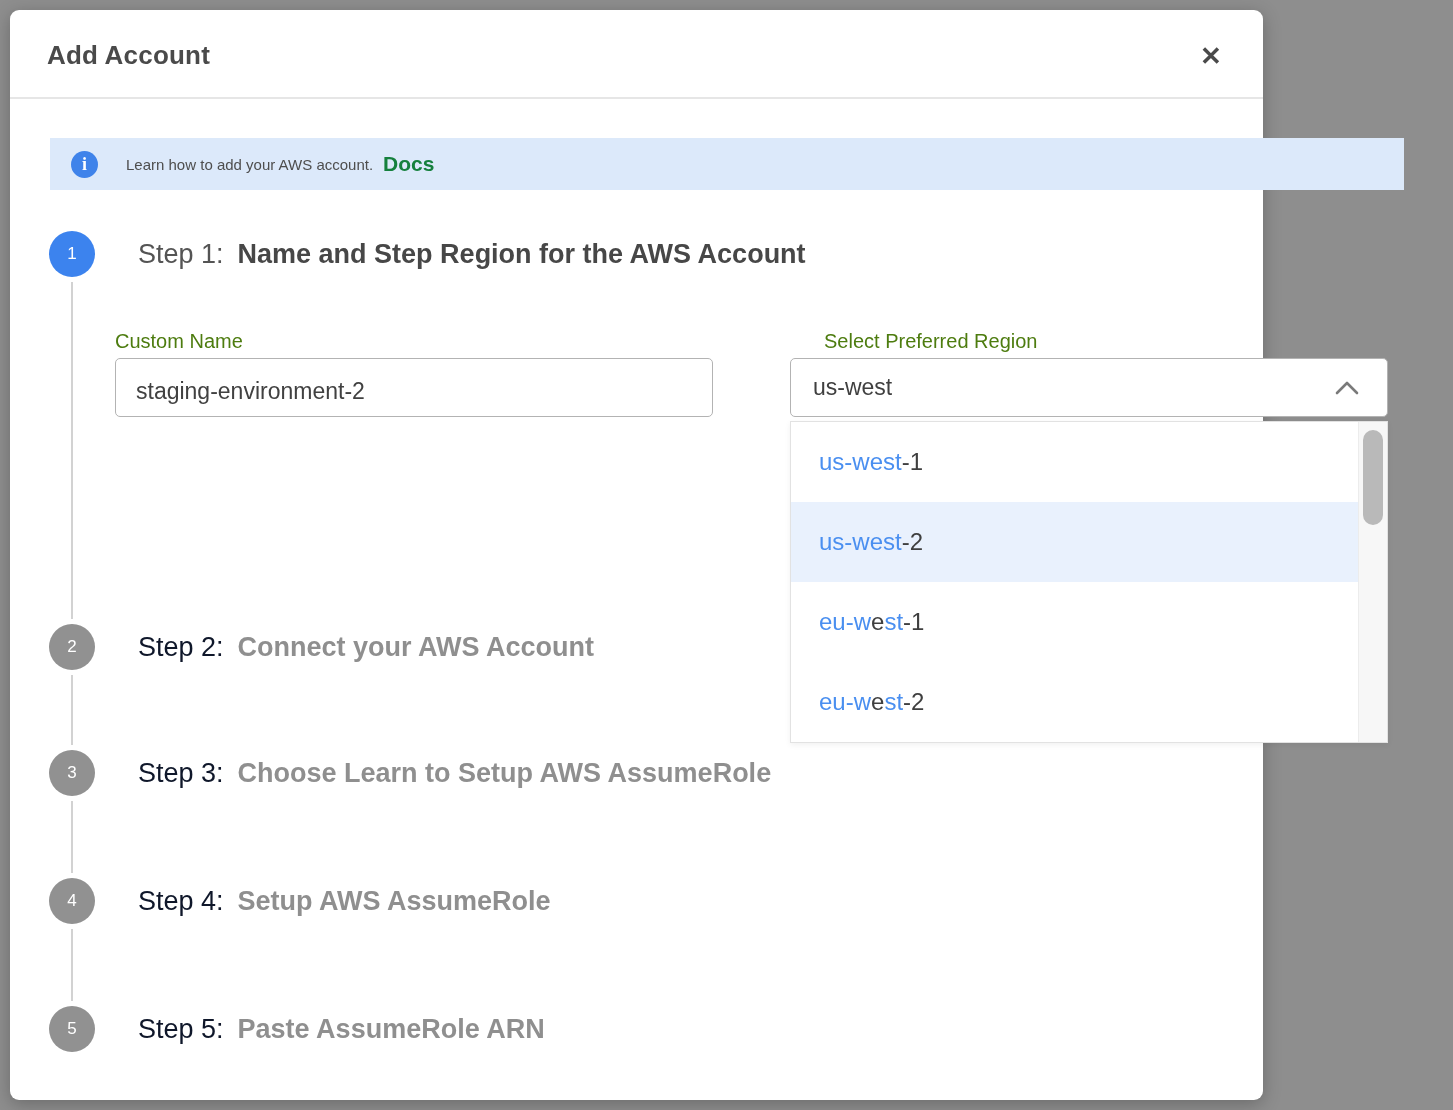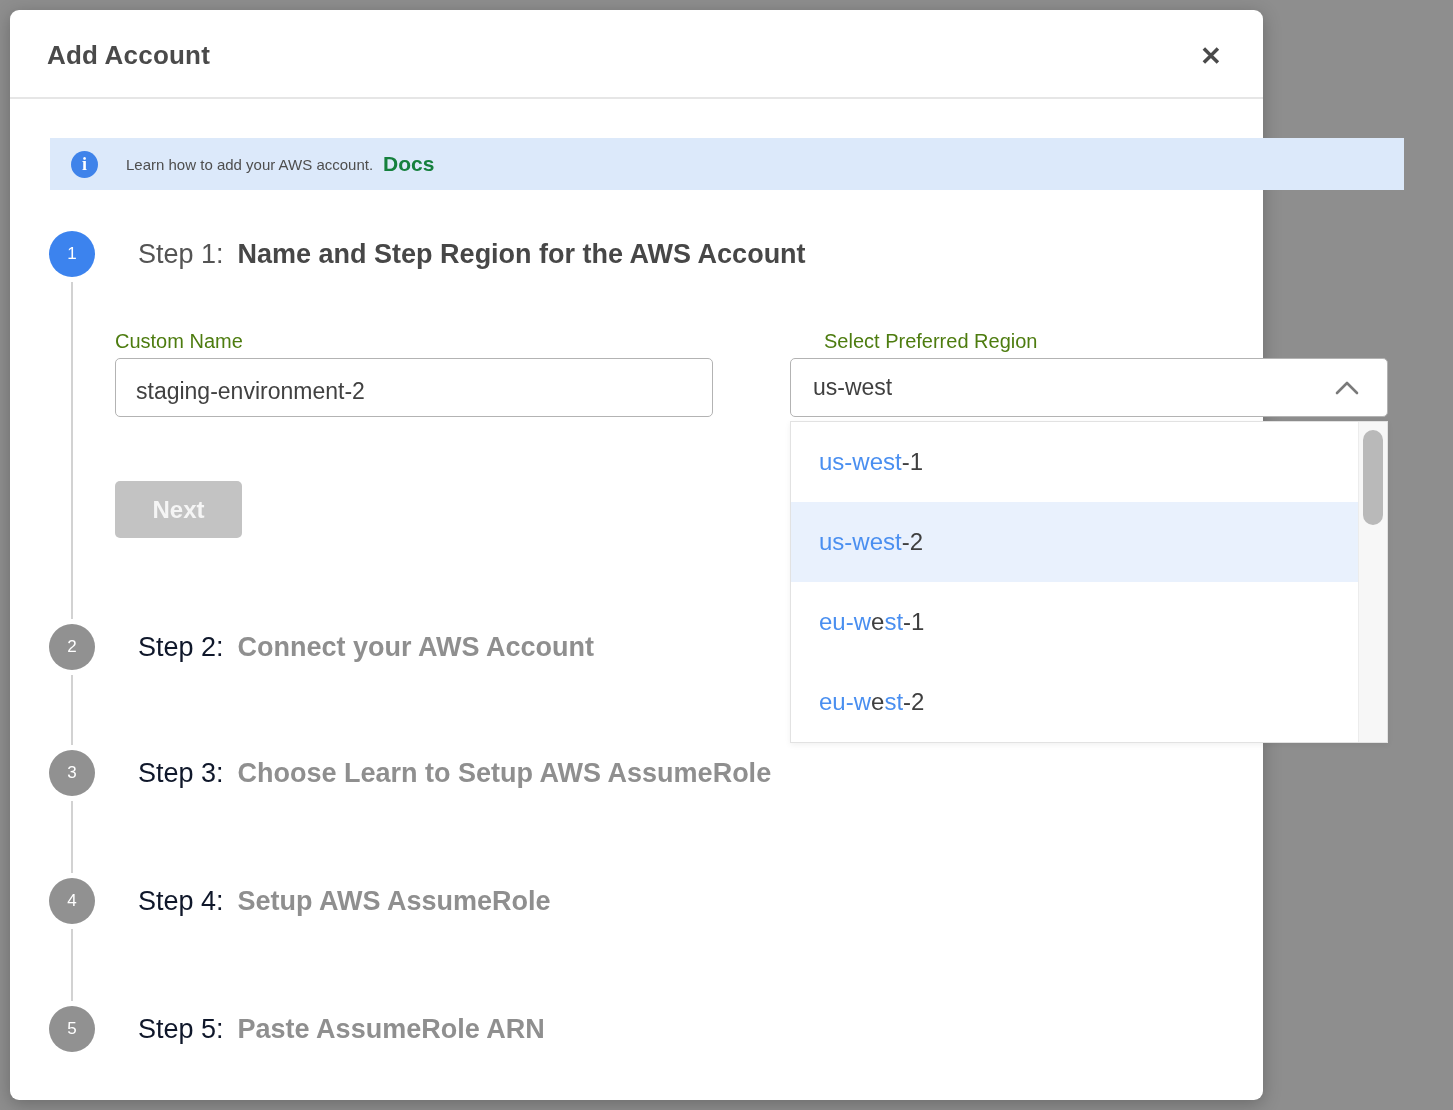--- a/index.html
+++ b/index.html
@@ -130,21 +130,20 @@
   <div class="step active" style="top:221px;">
     <div class="step-circle">1</div>
     <div class="step-text">
       <span class="step-label">Step 1:</span><span class="step-title">Name and Step Region for the AWS Account</span>
     </div>
   </div>
 
   <div class="field-label label-left">Custom Name</div>
   <input class="text-input" type="text" value="staging-environment-2" style="">
 
-  <button class="next-btn" disabled="">Next</button>
 
   <div class="field-label label-right">Select Preferred Region</div>
   <div class="combo">
     <span class="combo-value">us-west</span>
     <span class="combo-chevron">
       <svg width="28" height="18" viewBox="0 0 28 18">
         <polyline points="4,14 14,4 24,14" fill="none" stroke="#7a7a7a" stroke-width="2.6" stroke-linecap="round" stroke-linejoin="round"></polyline>
       </svg>
     </span>
   </div>

